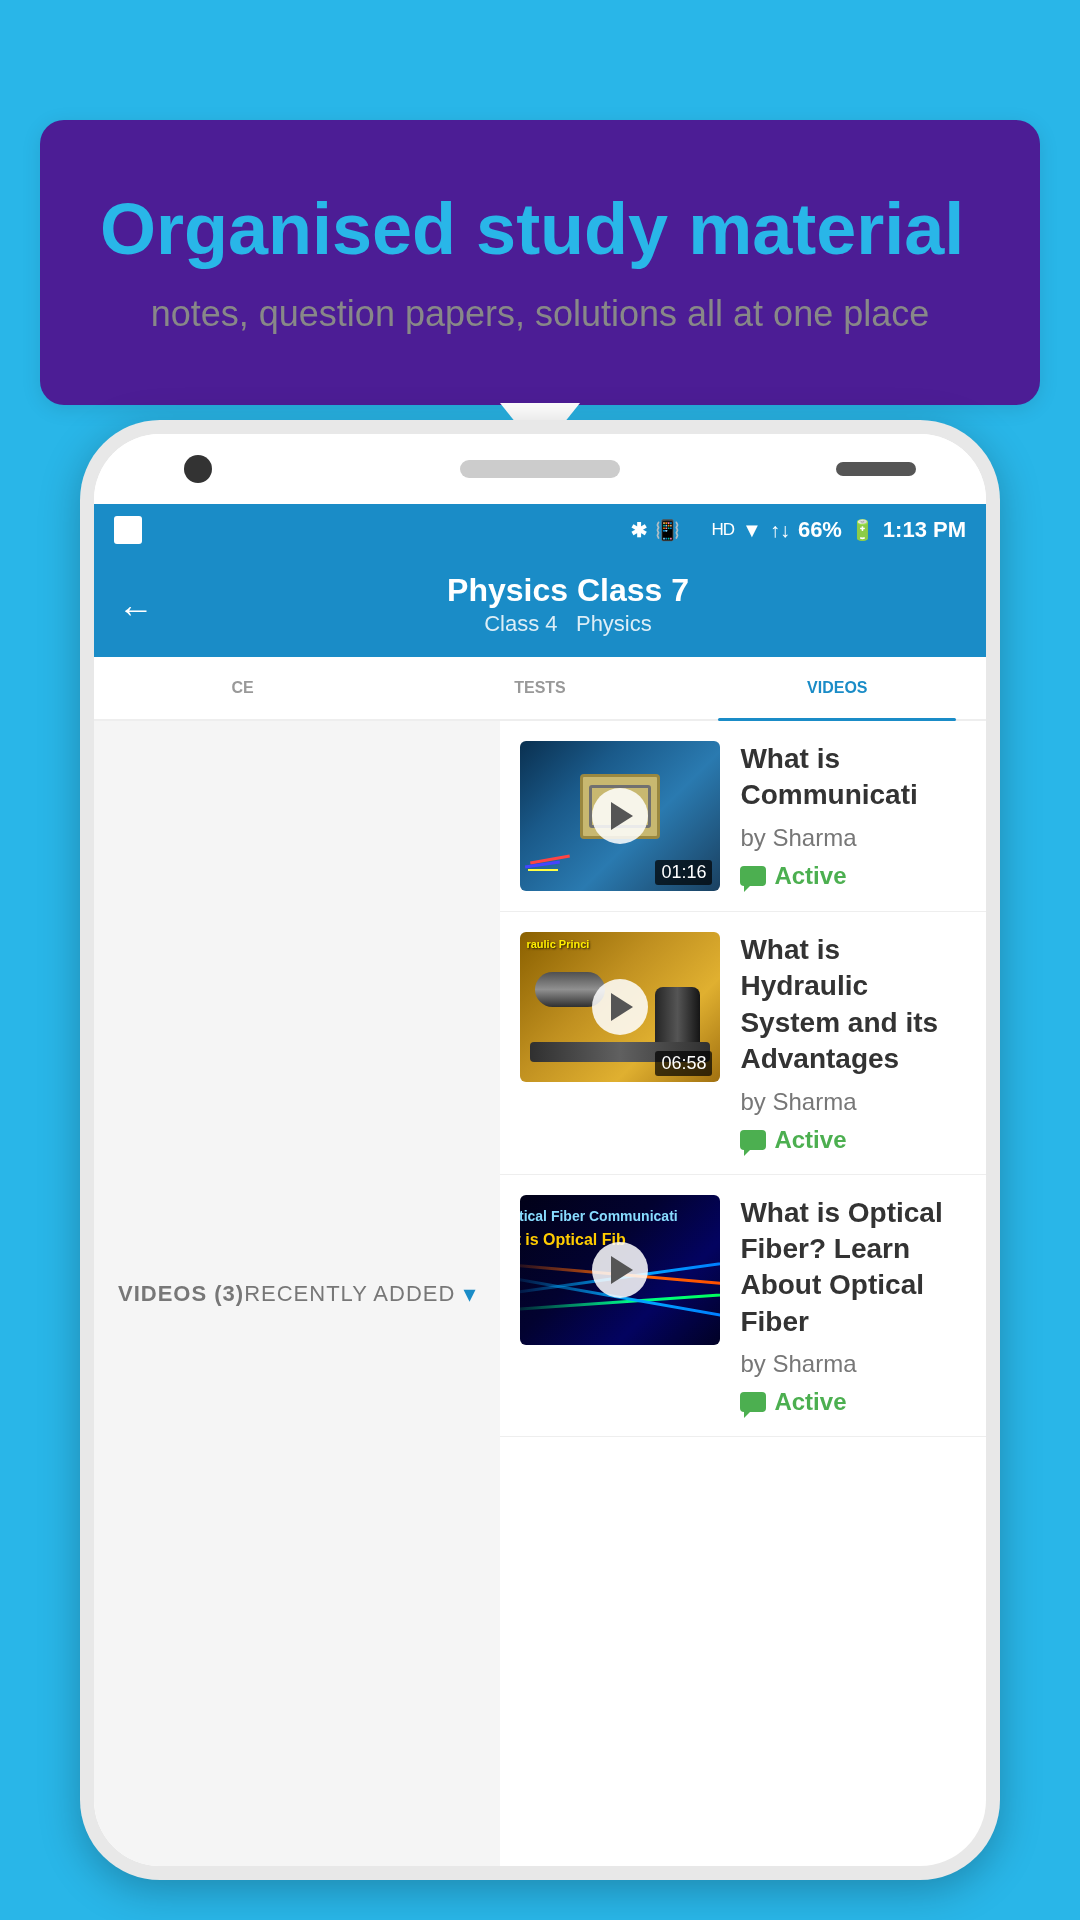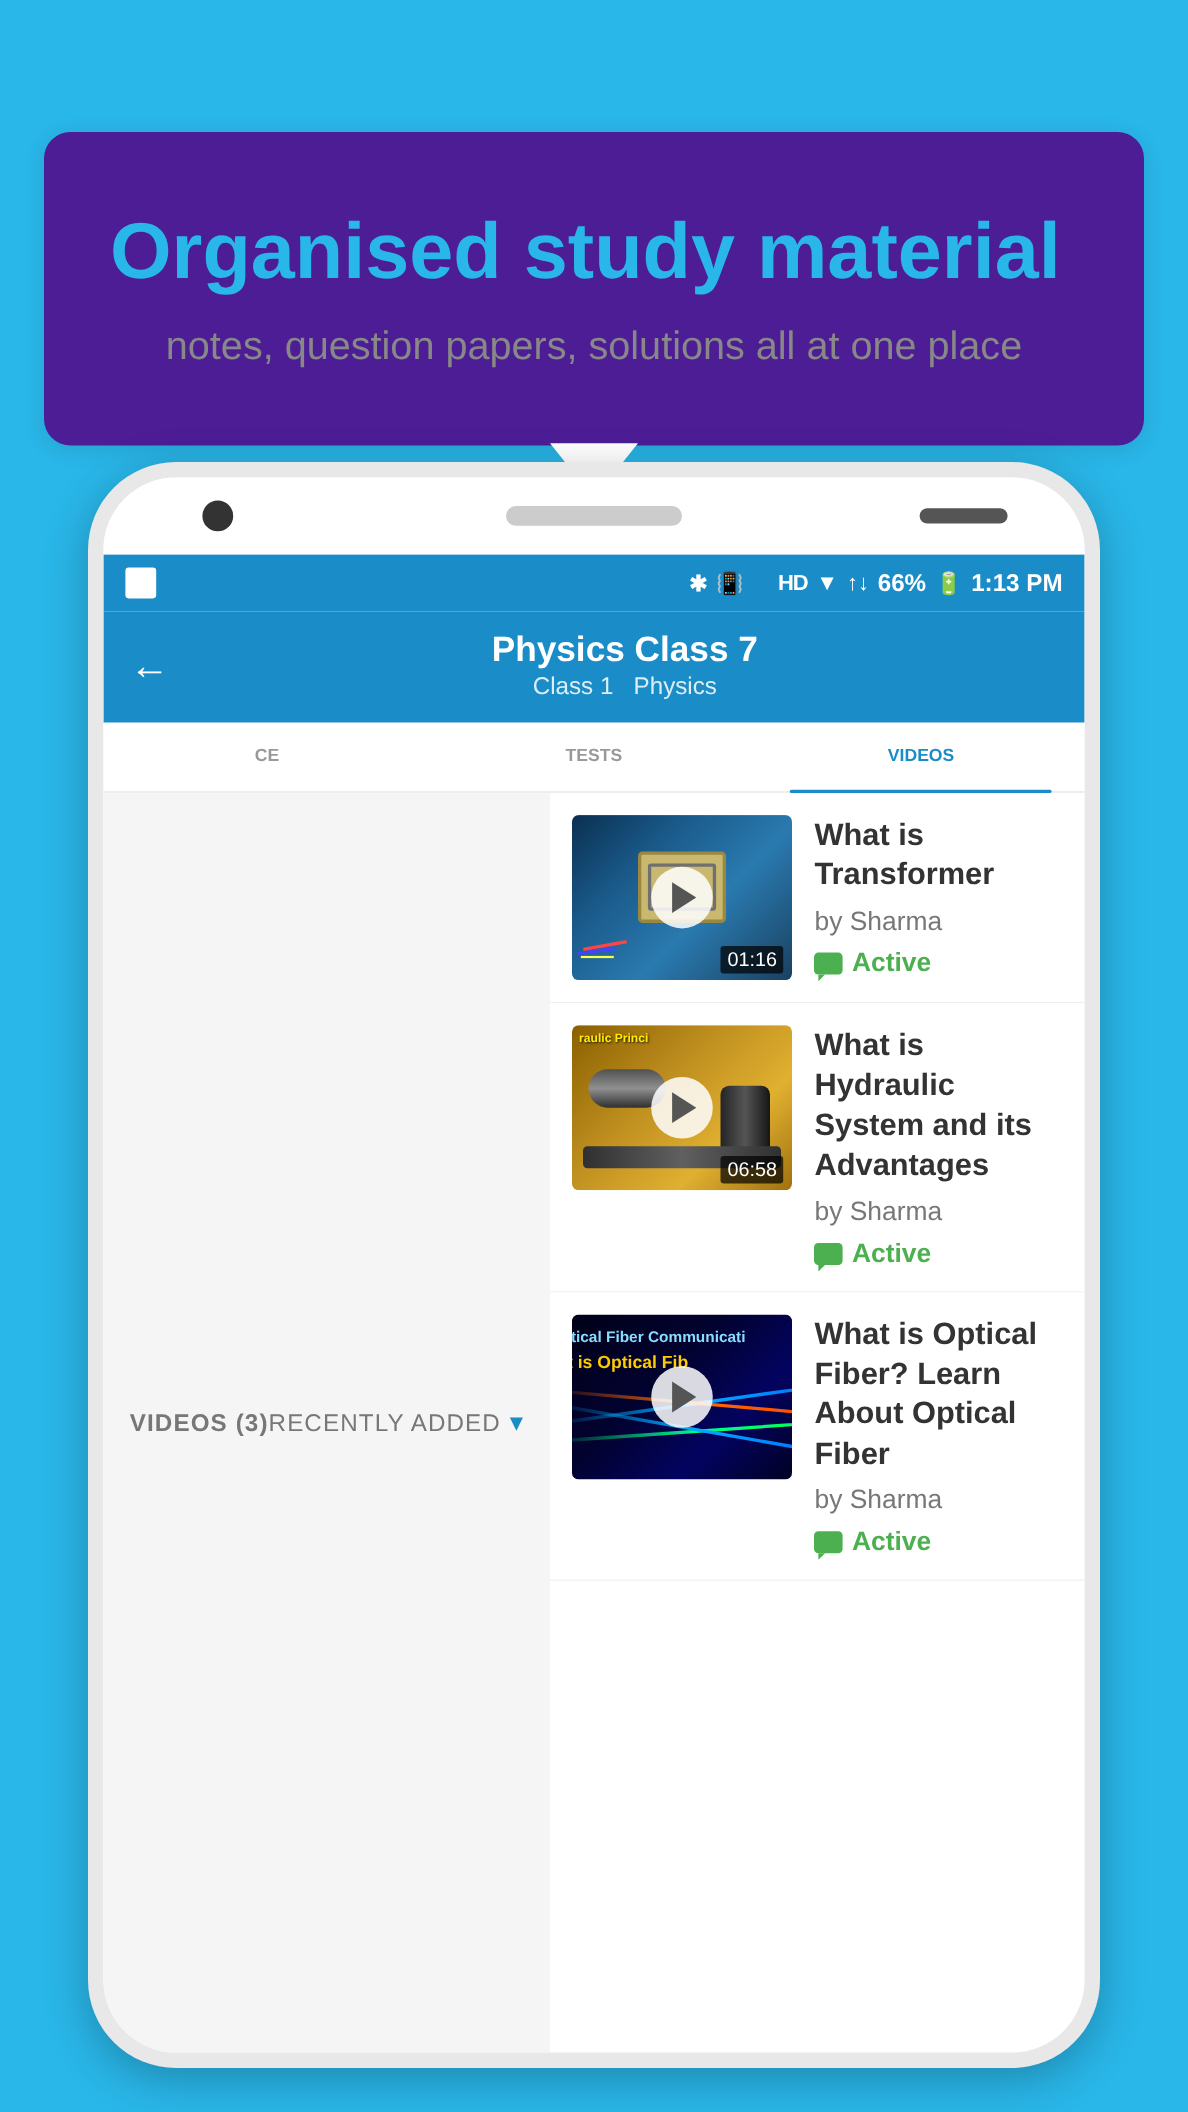--- a/index.html
+++ b/index.html
@@ -399,35 +399,35 @@
         <div class="home-indicator-top"></div>
       </div>
 
       <div class="status-bar">
         <div class="status-left">
           <div class="status-icon"></div>
         </div>
         <div class="status-right">
           <span class="s-icon">✱</span>
           <span class="s-icon">📳</span>
-          <span class="s-icon" style="font-size:20px;font-weight:700;letter-spacing:-1px;padding-left:23px;">HD</span>
+          <span class="s-icon" style="font-size:17px;font-weight:400;letter-spacing:-1px;padding-left:23px;">HD</span>
           <span class="s-icon">▼</span>
           <span class="s-icon">↑↓</span>
           <span>66%</span>
           <span class="s-icon">🔋</span>
           <span>1:13 PM</span>
         </div>
       </div>
 
       <div class="app-header">
         <div class="back-arrow">←</div>
         <div class="header-text">
           <div class="header-title">Physics Class 7</div>
           <div class="header-subtitle">
-            <span>Class 1</span>
+            <span>Class 4</span>
             <span> &nbsp; </span>
             <span>Physics</span>
           </div>
         </div>
       </div>
 
       <div class="tabs-bar">
         <div class="tab-item">
           <span>CE</span>
         </div>
@@ -465,21 +465,21 @@
                 <div style="position:absolute;bottom:20px;left:8px;width:30px;height:2px;background:#ffff44;"></div>
               </div>
               <div class="video-duration">01:16</div>
               <div style="position:absolute;top:50%;left:50%;transform:translate(-50%,-50%);">
                 <div class="play-btn">
                   <div class="play-triangle"></div>
                 </div>
               </div>
             </div>
             <div class="video-info">
-              <div class="video-title">What is  Transformer</div>
+              <div class="video-title">What is  Communicati</div>
               <div class="video-author">by Sharma</div>
               <div class="video-status">
                 <span class="chat-icon"></span>
                 <span>Active</span>
               </div>
             </div>
           </div>
 
           <div class="video-item">
             <div class="video-thumb">

